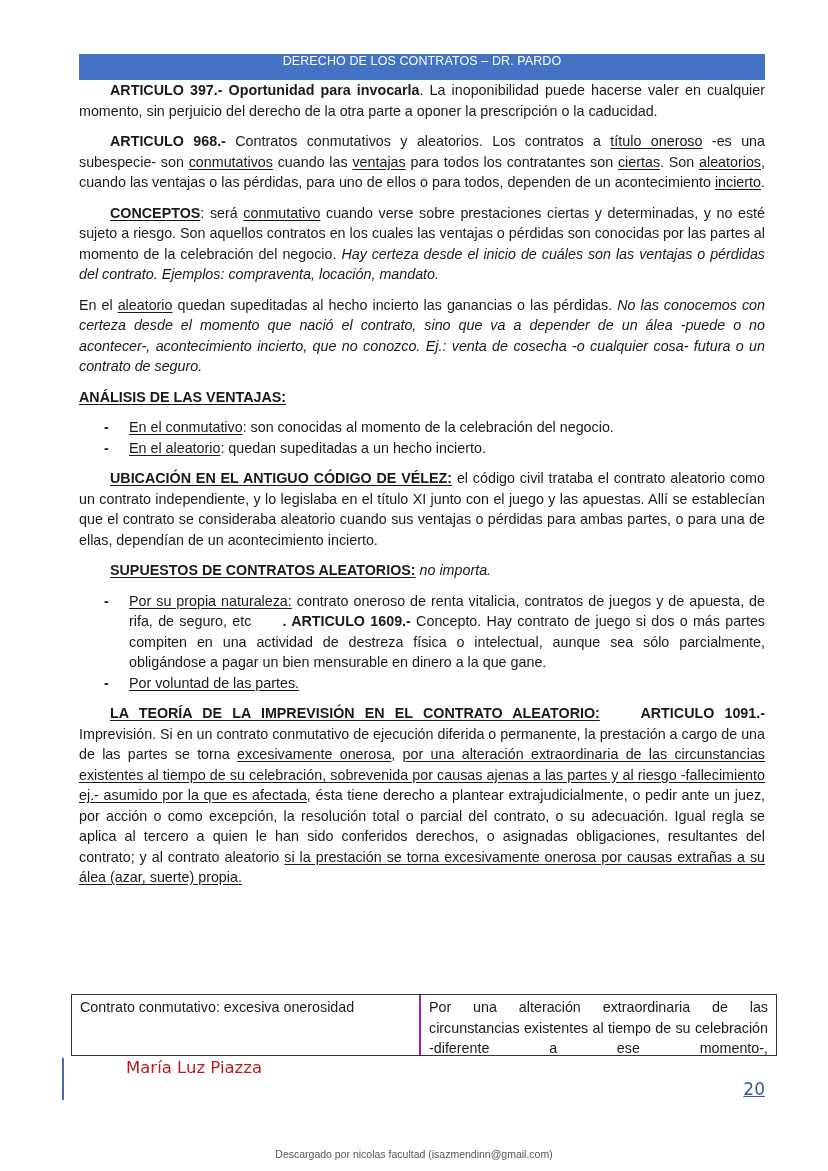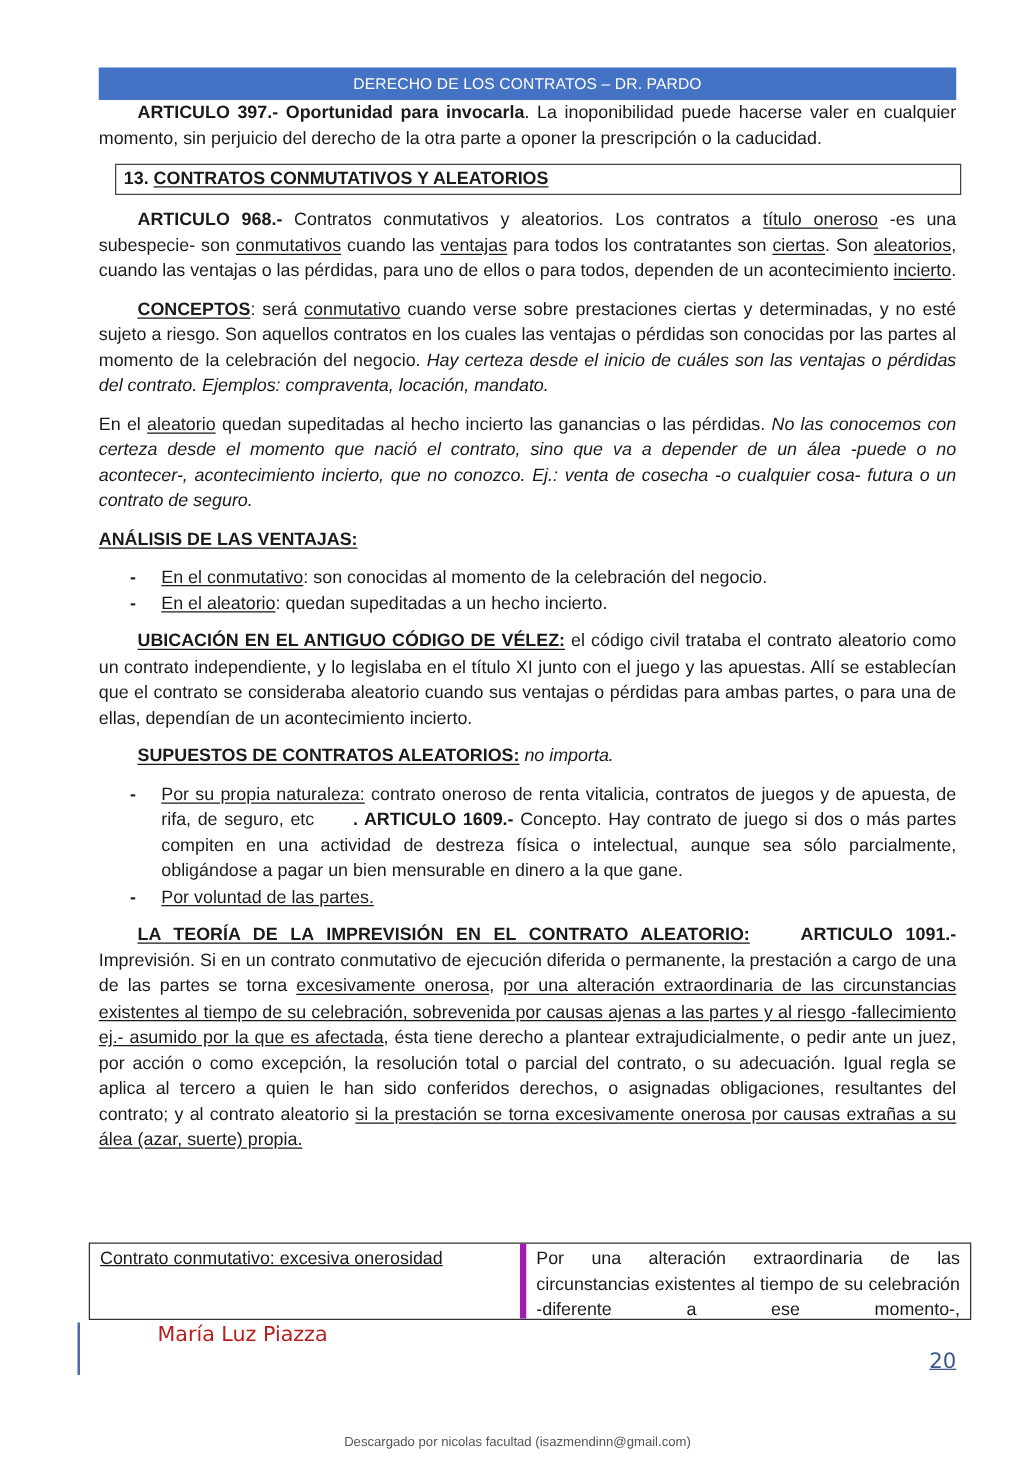--- a/index.html
+++ b/index.html
@@ -1,36 +1,36 @@
 <!DOCTYPE html>
 <html><head>
 <meta charset="utf-8">
 <style>
   html, body { margin:0; padding:0; background:#ffffff; }
   body { width:828px; height:1171px; position:relative; overflow:hidden;
          font-family:"Liberation Sans", sans-serif; color:#1a1a1a; }
   .header-bar { position:absolute; left:79px; top:54px; width:686px; height:26px;
                 background:#4472c4; color:#ffffff; font-size:12.5px; letter-spacing:0.1px;
-                display:flex; align-items:center; justify-content:center; }
+                display:flex; justify-content:center; }
   .content { position:absolute; left:79px; top:80px; width:686px;
              font-size:14.3px; line-height:20.5px; text-align:justify; }
   .content p { margin:0 0 10px 0; }
   .u { text-decoration:underline; text-underline-offset:2px; }
   .b { font-weight:bold;margin-left:31px; }
   .i { font-style:italic; }
   .section-box { border:1px solid #444; margin:4px 0 10px 13px; width:677px;
                  padding:2px 6px; font-weight:bold; font-size:14.3px; line-height:19px;
                  box-sizing:border-box; text-align:left; }
   ul.dash { list-style:none; margin:0 0 10px 0; padding:0; }
   ul.dash li { position:relative; padding-left:50px; }
   ul.dash li .bullet { position:absolute; left:25px; top:0; font-weight:bold; }
   .tbl { position:absolute; left:71px; top:994px; width:706px; height:62px;
          border:1px solid #333; display:flex; font-size:14.3px; line-height:20.5px;
          box-sizing:border-box; overflow:hidden; }
-  .tbl .c1 { width:349px; border-right:5px solid #a21caf; padding:2px 8px; box-sizing:border-box;text-decoration:underline; }
+  .tbl .c1 { width:349px; border-right:2px solid #a21caf; padding:2px 8px; box-sizing:border-box; }
   .tbl .c2 { flex:1; padding:2px 8px; box-sizing:border-box; text-align:justify;
              text-align-last:justify; }
   .footer-line { position:absolute; left:62px; top:1058px; width:2px; height:42px; background:#4a6aa8; }
   .author { position:absolute; left:126px; top:1058px; font-family:"DejaVu Sans", sans-serif;
             font-size:16.5px; color:#b91c1c; }
   .page-num { position:absolute; right:63px; top:1079px; font-family:"DejaVu Sans", sans-serif;
               font-size:17px; color:#3d5a8c;text-decoration:underline; }
   .download { position:absolute; left:0; width:828px; top:1148px; text-align:center;
               font-size:10.5px; color:#555; }
 </style>
@@ -38,21 +38,20 @@
 <body>
 
 <div class="header-bar">
   <span>DERECHO DE LOS CONTRATOS – DR. PARDO</span>
 </div>
 
 <div class="content">
 
   <p><span class="b">ARTICULO 397.- Oportunidad para invocarla</span><span>. La inoponibilidad puede hacerse valer en cualquier momento, sin perjuicio del derecho de la otra parte a oponer la prescripción o la caducidad.</span></p>
 
-  <div class="section-box"><span>13. </span><span class="u">CONTRATOS CONMUTATIVOS Y ALEATORIOS</span></div>
 
   <p><span class="b">ARTICULO 968.-</span><span> Contratos conmutativos y aleatorios. Los contratos a </span><span class="u">título oneroso</span><span> -es una subespecie- son </span><span class="u">conmutativos</span><span> cuando las </span><span class="u">ventajas</span><span> para todos los contratantes son </span><span class="u">ciertas</span><span>. Son </span><span class="u">aleatorios</span><span>, cuando las ventajas o las pérdidas, para uno de ellos o para todos, dependen de un acontecimiento </span><span class="u">incierto</span><span>.</span></p>
 
 
   <p><span class="b u">CONCEPTOS</span><span>: será </span><span class="u">conmutativo</span><span> cuando verse sobre prestaciones ciertas y determinadas, y no esté sujeto a riesgo. Son aquellos contratos en los cuales las ventajas o pérdidas son conocidas por las partes al momento de la celebración del negocio. </span><span class="i">Hay certeza desde el inicio de cuáles son las ventajas o pérdidas del contrato. Ejemplos: compraventa, locación, mandato.</span></p>
 
   <p><span>En el </span><span class="u">aleatorio</span><span> quedan supeditadas al hecho incierto las ganancias o las pérdidas. </span><span class="i">No las conocemos con certeza desde el momento que nació el contrato, sino que va a depender de un álea -puede o no acontecer-, acontecimiento incierto, que no conozco. Ej.: venta de cosecha -o cualquier cosa- futura o un contrato de seguro.</span></p>
 
   <p class="b u">ANÁLISIS DE LAS VENTAJAS:</p>
   <ul class="dash">

